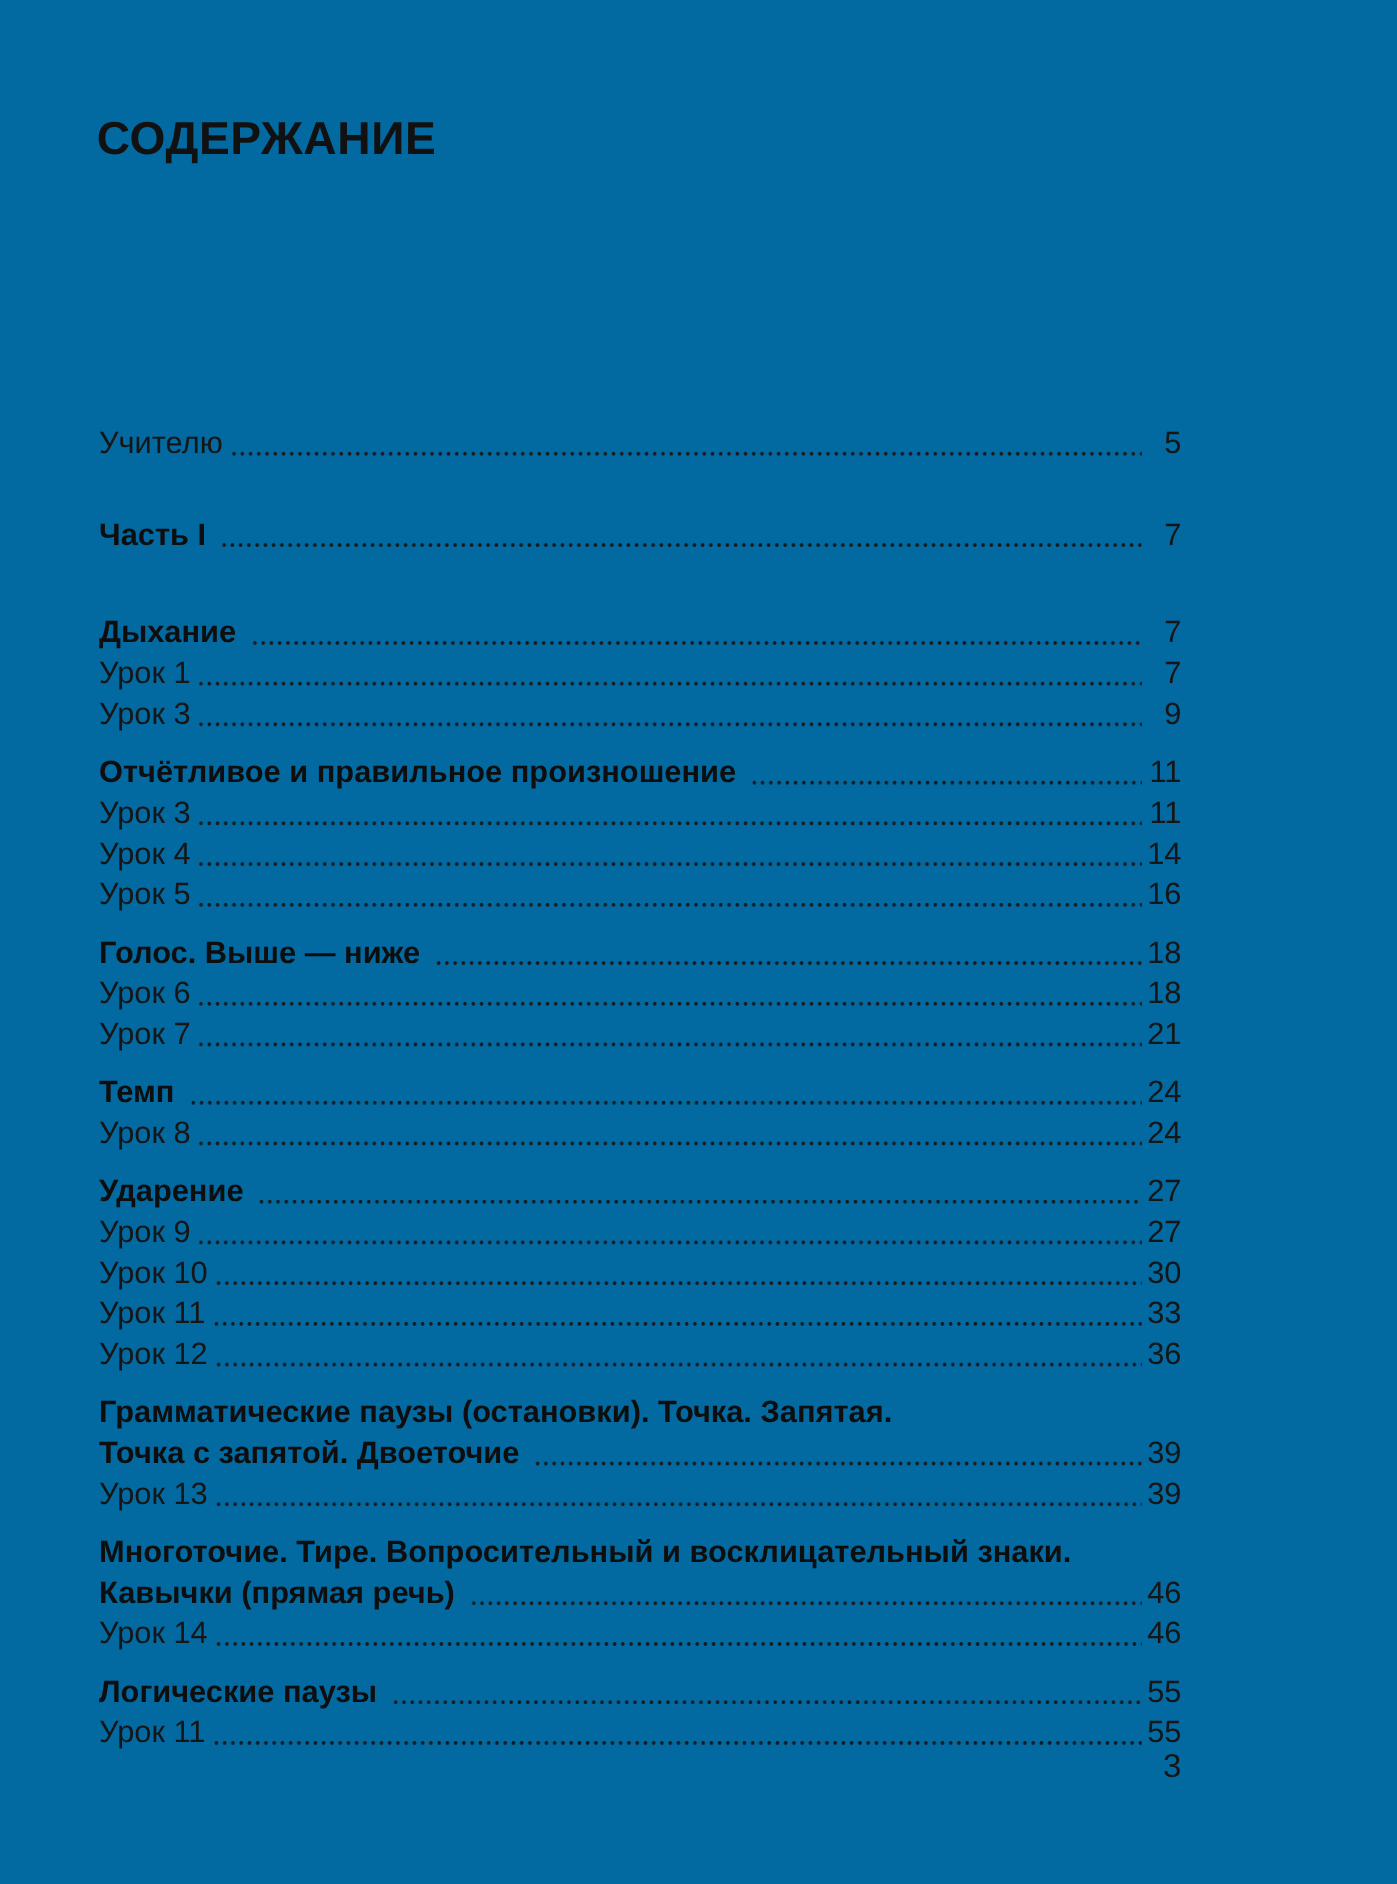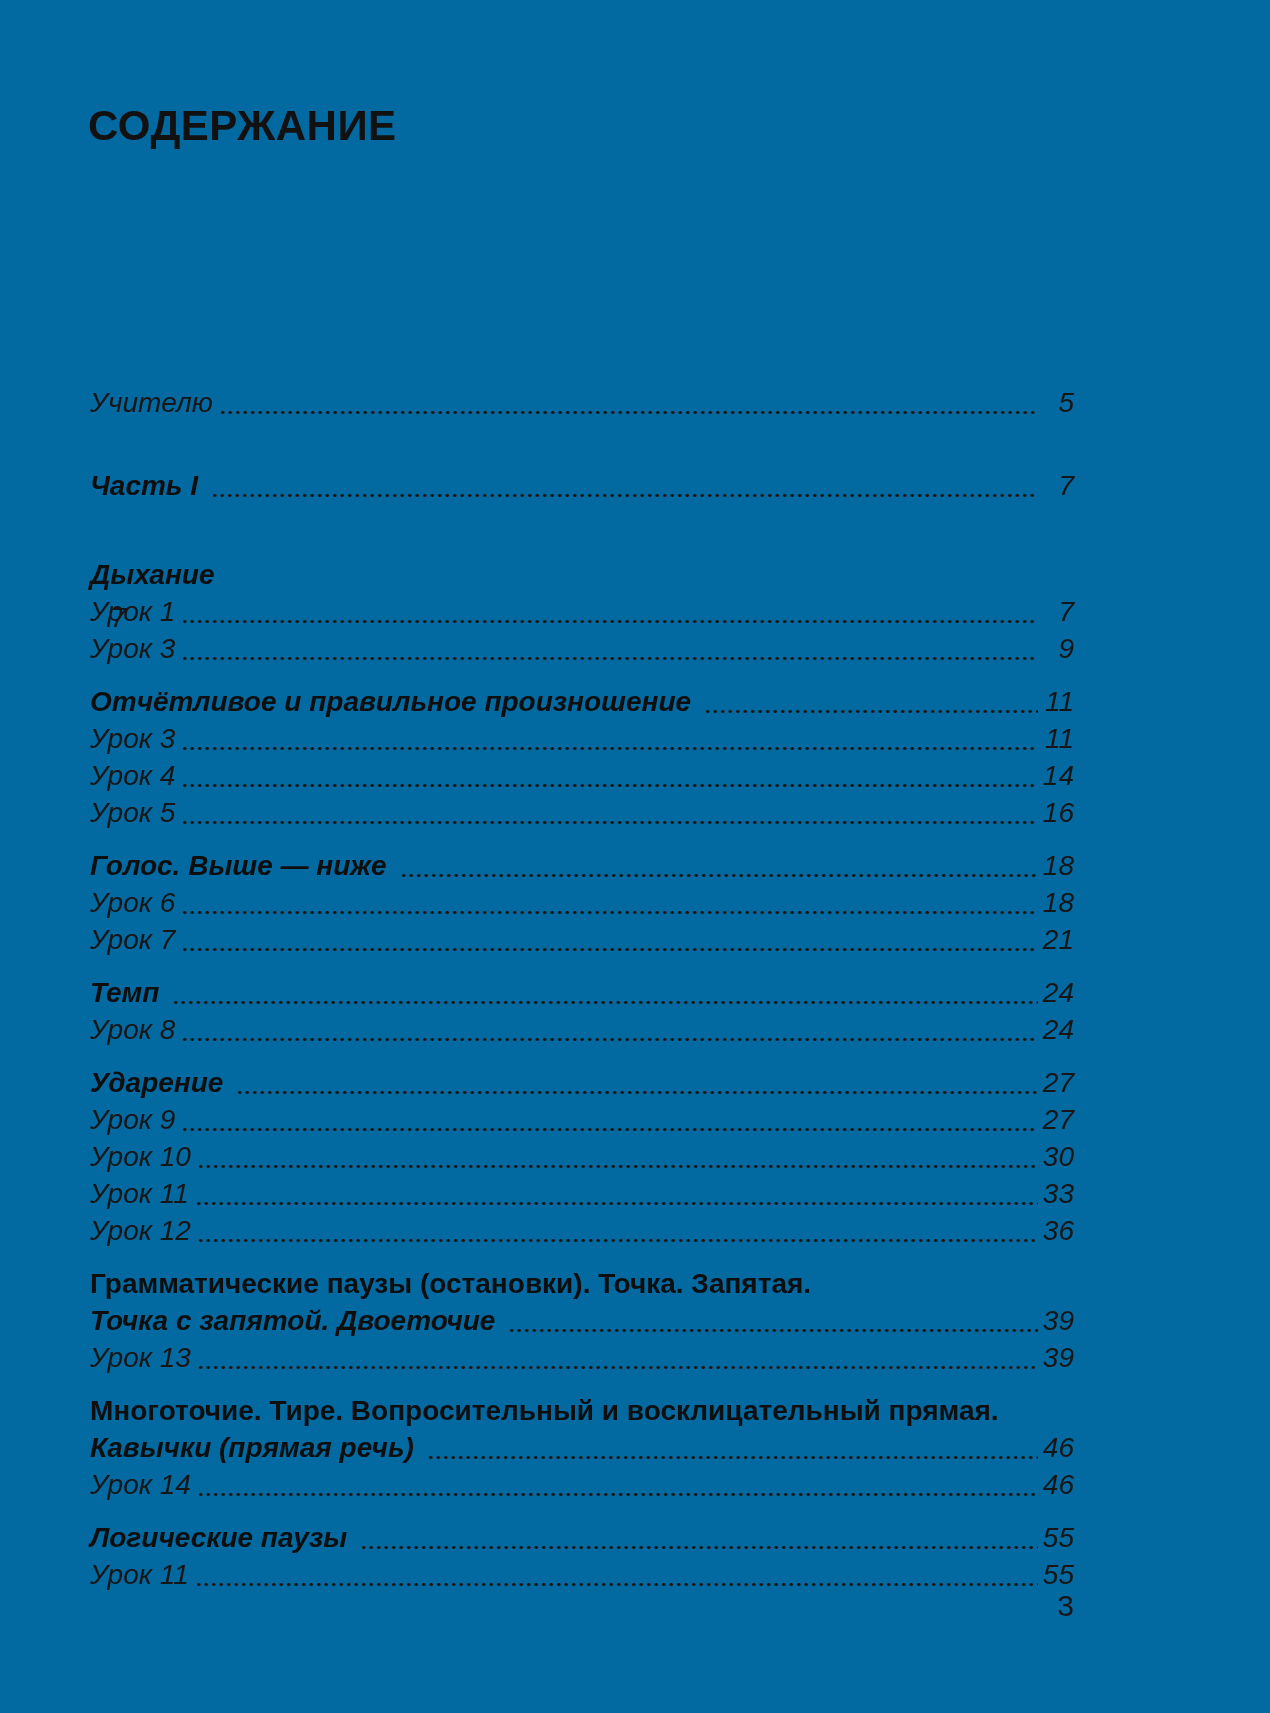--- a/index.html
+++ b/index.html
@@ -28,34 +28,33 @@
   .toc {
     position: absolute;
     left: 90px;
     top: 384px;
     width: 984px;
     font-size: 28px;
     color: #161616;
   }
   .row {
     display: flex;
-    align-items: flex-start;
+    align-items: center;
     height: 37px;
     line-height: 37px;
     white-space: nowrap;
-    font-style: italic;
   }
   .hline {
     height: 37px;
     line-height: 37px;
     white-space: nowrap;
   }
   .bold { font-weight: 700; color: #0e0e0e; }
   .mt-part { margin-top: 46px; }
-  .mt-chapter { margin-top: 52px; flex-direction: column; }
+  .mt-chapter { margin-top: 52px; }
   .mt-section { margin-top: 16px; }
   .label { flex: 0 0 auto; }
   .dots {
     flex: 1 1 auto;
     height: 5px;
     align-self: flex-end;
     margin: 0 0 6px 5px;
     background-image: radial-gradient(circle, #1a1a1a 1.4px, transparent 1.9px);
     background-size: 7.5px 5px;
     background-position: 1px 0;
@@ -208,21 +207,21 @@
       <span class="dots"></span>
       <span class="pagenum">39</span>
     </div>
 
     <div class="row">
       <span class="label">Урок 13</span>
       <span class="dots"></span>
       <span class="pagenum">39</span>
     </div>
 
-    <div class="hline bold mt-section">Многоточие. Тире. Вопросительный и восклицательный прямая.</div>
+    <div class="hline bold mt-section">Многоточие. Тире. Вопросительный и восклицательный знаки.</div>
     <div class="row boldrow bold">
       <span class="label">Кавычки (прямая речь)</span>
       <span class="dots"></span>
       <span class="pagenum">46</span>
     </div>
 
     <div class="row">
       <span class="label">Урок 14</span>
       <span class="dots"></span>
       <span class="pagenum">46</span>

